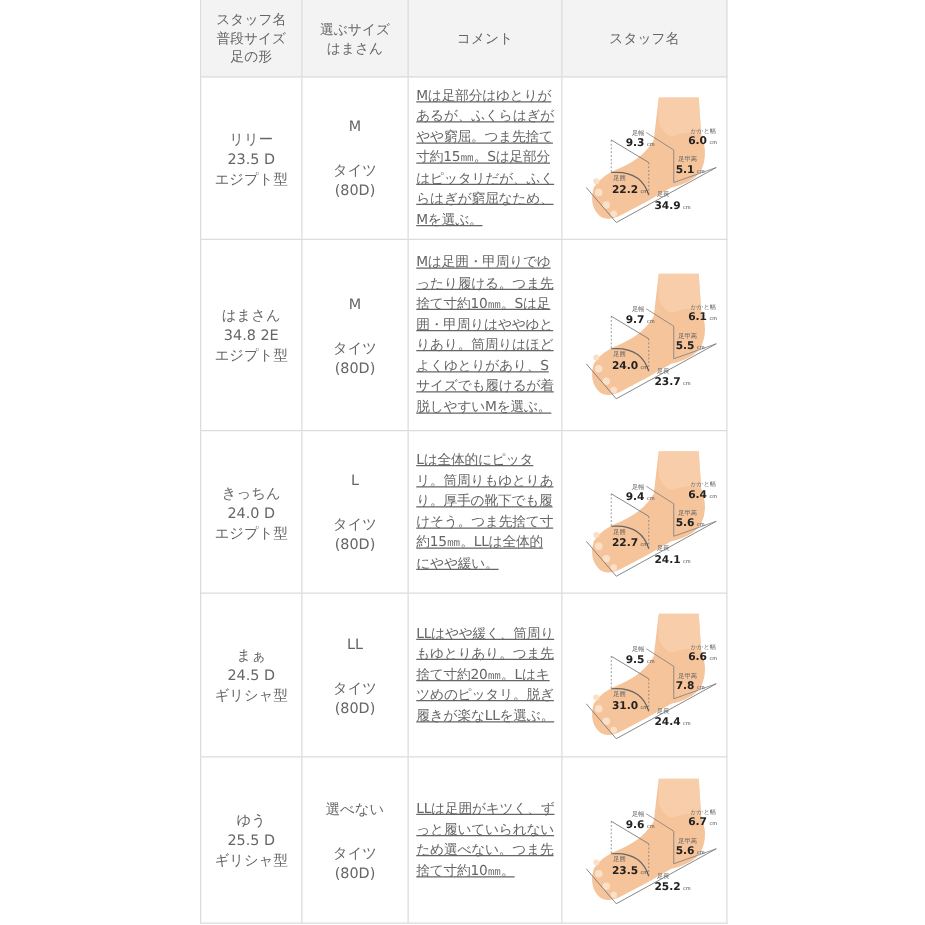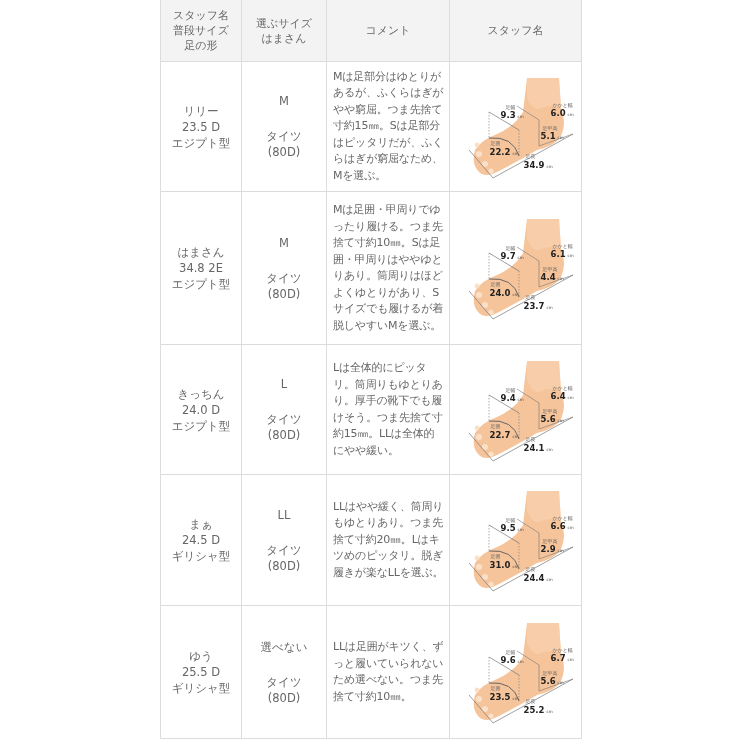--- a/index.html
+++ b/index.html
@@ -6,21 +6,21 @@
   body { width: 740px; height: 740px; position: relative; overflow: hidden;
          font-family: "DejaVu Sans", "Liberation Sans", sans-serif; color: #555; }
   table.cmp { position: absolute; left: 160px; top: -1px; width: 421px;
               border-collapse: collapse; table-layout: fixed; }
   table.cmp td, table.cmp th { border: 1px solid #dcdcdc; padding: 0; }
   table.cmp th { background: #f3f3f3; font-weight: normal; font-size: 11px; line-height: 15px;
                  color: #666; text-align: center; height: 61px; }
   td.name, td.size { text-align: center; font-size: 11.5px; line-height: 16px; color: #666; }
   td.size .tight { display: block; margin-bottom: 19px; }
   td.comment { font-size: 11px; line-height: 16.5px; color: #666; padding: 0 4px 0 6px !important;
-               vertical-align: middle; letter-spacing: -0.2px; word-break: break-all; }
+               vertical-align: middle; letter-spacing: -0.2px; word-break: break-all; text-decoration: underline; }
   td.foot { text-align: center; vertical-align: middle; }
   .foot-box { position: relative; width: 118px; height: 118px; margin: 0 auto; }
   .foot-box svg { position: absolute; left: 0; top: 0; }
   .lbl { position: absolute; font-size: 5px; color: #666; line-height: 6px; white-space: nowrap; }
   .val { position: absolute; font-size: 8.5px; font-weight: bold; color: #222; line-height: 9px; white-space: nowrap; }
   .unit { font-size: 4px; font-weight: normal; color: #444; margin-left: 2px; }
 </style>
 </head>
 <body>
 
@@ -121,21 +121,21 @@
           <line x1="82" y1="52" x2="82" y2="78" stroke="#777" stroke-width="0.6"></line>
           <line x1="12" y1="82" x2="36" y2="110" stroke="#777" stroke-width="0.7"></line>
           <line x1="36" y1="110" x2="116" y2="66" stroke="#777" stroke-width="0.7"></line>
           <line x1="82" y1="78" x2="116" y2="66" stroke="#777" stroke-width="0.6"></line>
         </svg>
         <span class="lbl" style="left:49px;top:36px">足幅</span>
         <span class="val" style="left:44px;top:43px"><span>9.7</span><span class="unit">cm</span></span>
         <span class="lbl" style="left:96px;top:34px">かかと幅</span>
         <span class="val" style="left:94px;top:41px"><span>6.1</span><span class="unit">cm</span></span>
         <span class="lbl" style="left:86px;top:57px">足甲高</span>
-        <span class="val" style="left:84px;top:64px"><span>4.4</span><span class="unit">cm</span></span>
+        <span class="val" style="left:84px;top:64px"><span>5.5</span><span class="unit">cm</span></span>
         <span class="lbl" style="left:34px;top:72px">足囲</span>
         <span class="val" style="left:33px;top:80px"><span>24.0</span><span class="unit">cm</span></span>
         <span class="lbl" style="left:69px;top:85px">足長</span>
         <span class="val" style="left:67px;top:93px"><span>23.7</span><span class="unit">cm</span></span>
       </div>
     </td>
   </tr>
 
   <tr style="height: 130px;">
     <td class="name">
@@ -211,21 +211,21 @@
           <line x1="82" y1="52" x2="82" y2="78" stroke="#777" stroke-width="0.6"></line>
           <line x1="12" y1="82" x2="36" y2="110" stroke="#777" stroke-width="0.7"></line>
           <line x1="36" y1="110" x2="116" y2="66" stroke="#777" stroke-width="0.7"></line>
           <line x1="82" y1="78" x2="116" y2="66" stroke="#777" stroke-width="0.6"></line>
         </svg>
         <span class="lbl" style="left:49px;top:36px">足幅</span>
         <span class="val" style="left:44px;top:43px"><span>9.5</span><span class="unit">cm</span></span>
         <span class="lbl" style="left:96px;top:34px">かかと幅</span>
         <span class="val" style="left:94px;top:41px"><span>6.6</span><span class="unit">cm</span></span>
         <span class="lbl" style="left:86px;top:57px">足甲高</span>
-        <span class="val" style="left:84px;top:64px"><span>2.9</span><span class="unit">cm</span></span>
+        <span class="val" style="left:84px;top:64px"><span>7.8</span><span class="unit">cm</span></span>
         <span class="lbl" style="left:34px;top:72px">足囲</span>
         <span class="val" style="left:33px;top:80px"><span>31.0</span><span class="unit">cm</span></span>
         <span class="lbl" style="left:69px;top:85px">足長</span>
         <span class="val" style="left:67px;top:93px"><span>24.4</span><span class="unit">cm</span></span>
       </div>
     </td>
   </tr>
 
   <tr style="height: 133px;">
     <td class="name">

